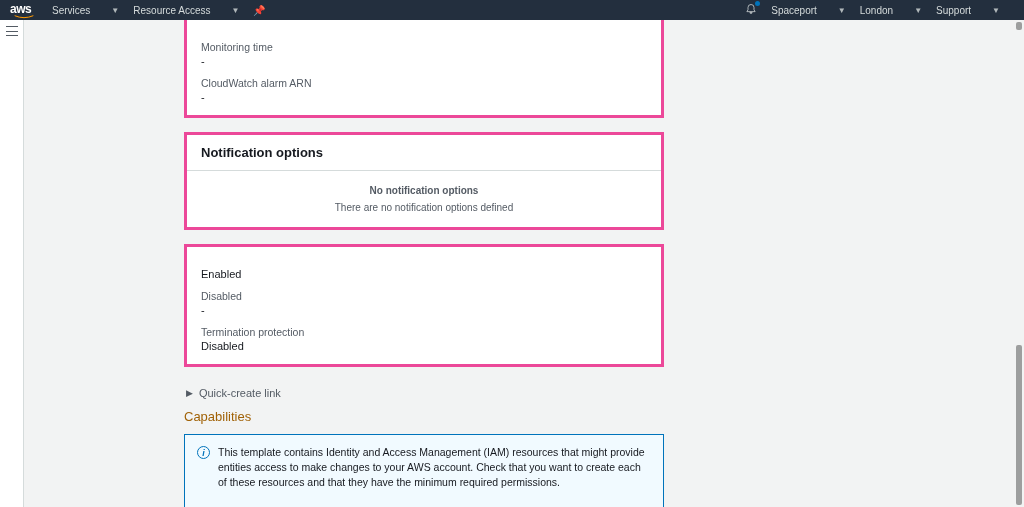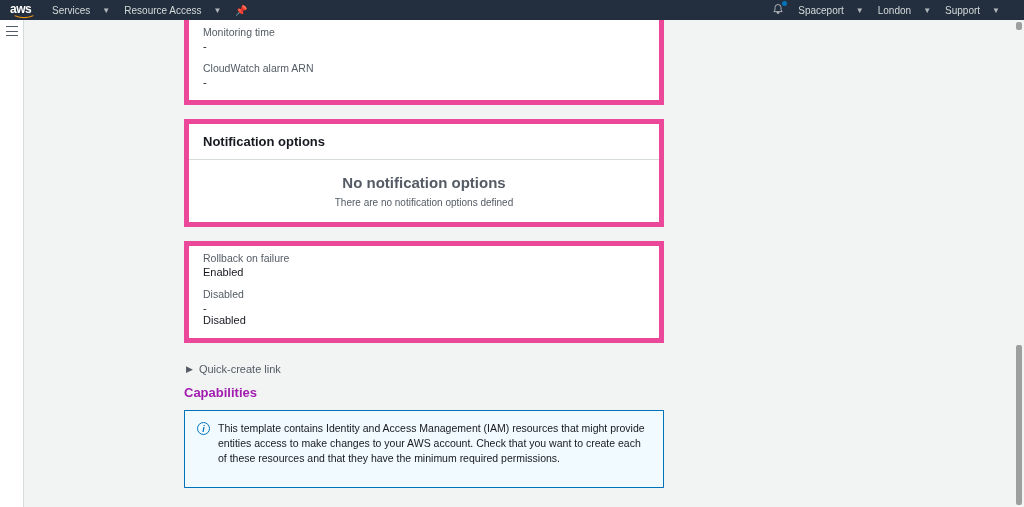--- a/index.html
+++ b/index.html
@@ -2,48 +2,48 @@
 <html><head>
   <meta charset="utf-8">
   <style>
     * { margin: 0; padding: 0; box-sizing: border-box; font-family: "Amazon Ember", "Helvetica Neue", Arial, sans-serif; }
     body { background: #f2f3f3; font-size: 12px; color: #16191f; overflow-x: hidden; }
     
     .topnav { height: 20px; background: #232f3e; display: flex; align-items: center; padding: 0 10px; color: #d5dbdb; font-size: 10px; }
     .aws-logo { display: flex; align-items: flex-end; margin-right: 14px; }
     .aws-logo-text { color: #fff; font-weight: 700; font-size: 12px; letter-spacing: -0.5px; }
     .aws-swoosh { display:block; width: 28px; height: 4px; margin-top: -1px; }
-    .nav-item { display: flex; align-items: center; gap: 12px; margin-right: 14px; cursor: pointer; }
+    .nav-item { display: flex; align-items: center; gap: 21px; margin-right: 14px; cursor: pointer; }
     .nav-caret { font-size: 8px; opacity: 0.8; }
     .nav-spacer { flex: 1; }
     .bell { position: relative; margin-right: 14px; cursor: pointer; }
     .bell-dot { position: absolute; top: -2px; right: -3px; width: 5px; height: 5px; border-radius: 50%; background: #0073bb; }
     
     .left-strip { position: fixed; top: 20px; left: 0; width: 24px; height: calc(100% - 20px); background: #fff; border-right: 1px solid #d5dbdb; display: flex; align-items: flex-start; justify-content: center; padding-top: 6px; }
     .hamburger { width: 12px; height: 10px; display: flex; flex-direction: column; justify-content: space-between; cursor: pointer; }
     .hamburger span { height: 1px; background: #545b64; }
     
     .main-wrap { margin-left: 24px; padding: 0 16px; display: flex; justify-content: flex-start; padding-left: 160px; }
     .content-col { width: 480px; }
     
-    .card { background: #fff; border: 5px solid #ec4899; margin-bottom: 14px; }
+    .card { background: #fff; border: 3px solid #ec4899; margin-bottom: 14px; }
     .card.no-top-border { border-top: none; }
-    .card-body { padding: 6px 14px 12px; }
+    .card-body { padding: 21px 14px 12px; }
     .card-header { padding: 10px 14px; border-bottom: 1px solid #d5dbdb; font-weight: 700; font-size: 13px; color: #16191f; }
     .field-label { font-size: 10.5px; color: #545b64; margin-bottom: 2px; margin-top: 10px; }
     .field-label:first-child { margin-top: 0; }
     .field-value { font-size: 11px; color: #16191f; }
     .empty-msg { text-align: center; padding: 14px 0; }
-    .empty-title { font-size: 15px; font-weight: 600; color: #545b64; margin-bottom: 6px; }
+    .empty-title { font-size: 10px; font-weight: 600; color: #545b64; margin-bottom: 6px; }
     .empty-sub { font-size: 10px; color: #545b64; }
     
     .expand-row { display: flex; align-items: center; gap: 6px; padding: 6px 2px 10px; font-size: 11px; color: #545b64; cursor: pointer; }
     .expand-caret { font-size: 9px; color: #545b64; }
     
-    .section-h { font-size: 13px; font-weight: 700; color: #a21caf; margin-bottom: 10px; }
+    .section-h { font-size: 13px; font-weight: 400; color: #a16207; margin-bottom: 10px; }
     
     .alert { border: 1px solid #0073bb; background: #f1faff; padding: 10px 12px; display: flex; gap: 8px; font-size: 10.5px; }
     .alert-ico { width: 13px; height: 13px; border: 1.5px solid #0073bb; border-radius: 50%; color: #0073bb; display: flex; align-items: center; justify-content: center; font-size: 9px; font-weight: 700; font-style: italic; flex-shrink: 0; margin-top: 1px; }
     .alert-body { flex: 1; }
     .alert-title { font-weight: 700; margin-bottom: 4px; font-size: 10.5px; }
     .alert-text { color: #16191f; line-height: 1.45; margin-bottom: 10px; }
     
     .scroll-hint { position: fixed; right: 0; top: 20px; height: calc(100% - 20px); width: 10px; background: #f2f3f3; }
     .scroll-thumb-top { position: absolute; right: 2px; top: 2px; width: 6px; height: 8px; background: rgba(0,0,0,0.35); border-radius: 2px; }
     .scroll-thumb { position: absolute; right: 2px; bottom: 2px; width: 6px; height: 160px; background: rgba(0,0,0,0.35); border-radius: 2px; }
@@ -115,24 +115,24 @@
     <div class="card">
       <div class="card-header">Notification options</div>
       <div class="card-body empty-msg">
         <div class="empty-title">No notification options</div>
         <div class="empty-sub">There are no notification options defined</div>
       </div>
     </div>
 
     <div class="card">
       <div class="card-body">
-        <div class="field-label">Rollback on failure</div>
         <div class="field-value">Enabled</div>
         <div class="field-label">Disabled</div>
         <div class="field-value">-</div>
+        <div class="field-label">Termination protection</div>
         <div class="field-value">Disabled</div>
       </div>
     </div>
 
     <div class="expand-row">
       <span class="expand-caret">▶</span>
       <span>Quick-create link</span>
     </div>
 
     <div class="section-h">Capabilities</div>

